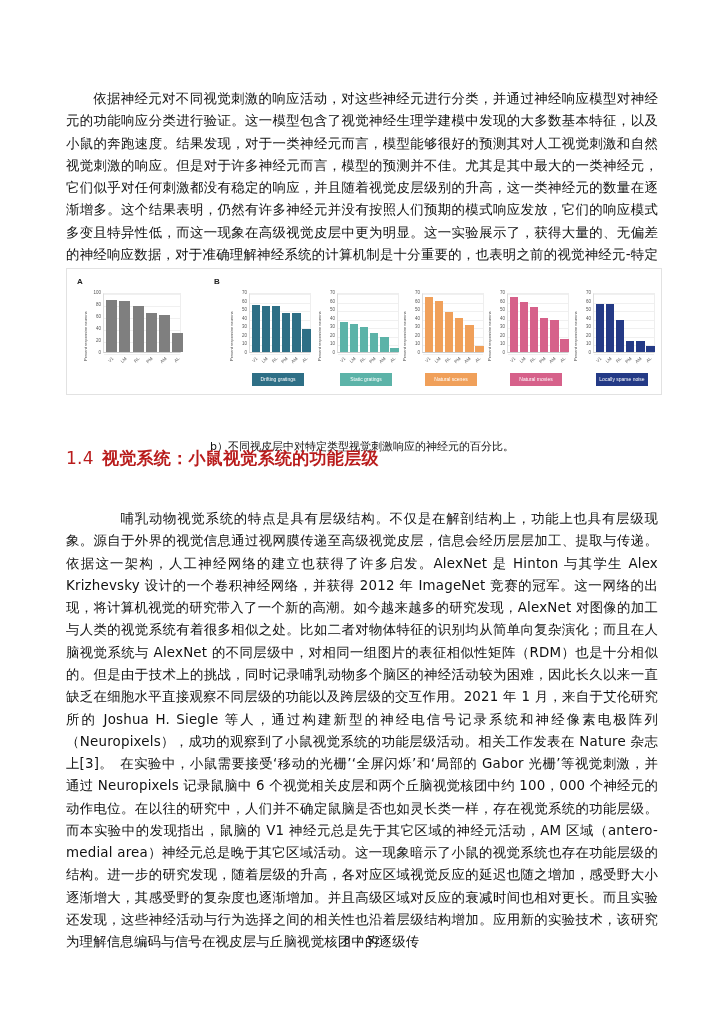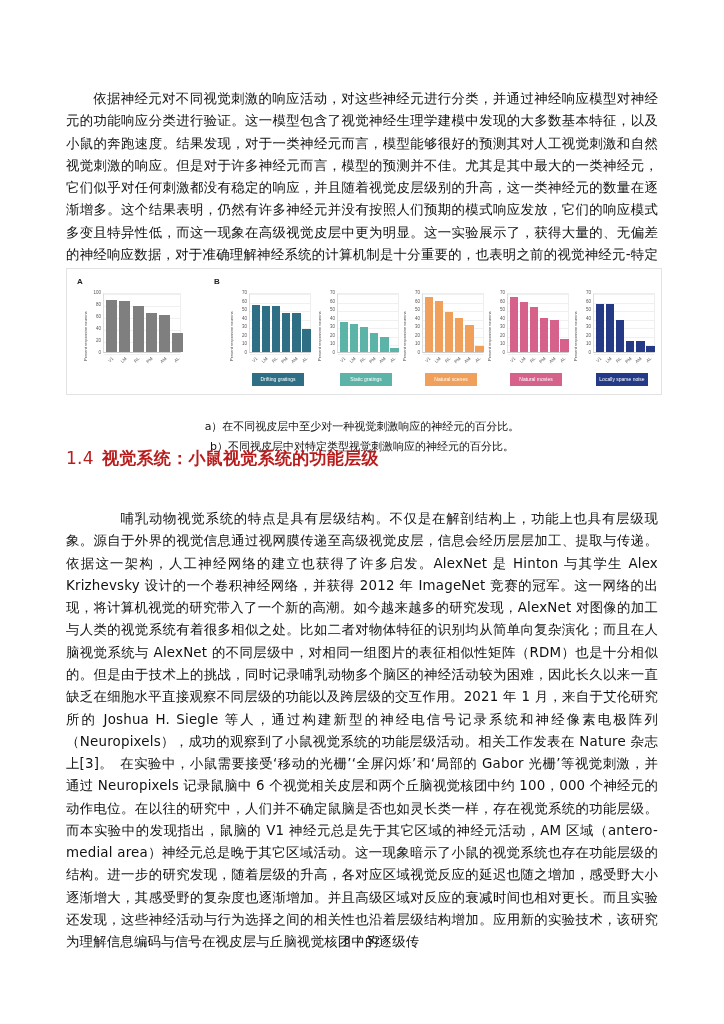--- a/index.html
+++ b/index.html
@@ -253,21 +253,20 @@
           <div class="xtick" style="left: 27.95px; top: 67px; width: 8px;">LM</div>
           <div class="xtick" style="left: 38.05px; top: 67px; width: 8px;">RL</div>
           <div class="xtick" style="left: 48.15px; top: 67px; width: 8px;">PM</div>
           <div class="xtick" style="left: 58.25px; top: 67px; width: 8px;">AM</div>
           <div class="xtick" style="left: 68.35px; top: 67px; width: 8px;">AL</div>
         </div>
         <div class="legend-box" style="background: rgb(36, 58, 134); left: 529px; top: 104px; width: 52px;">Locally sparse noise</div>
       </div>
   </div>
 
-  <div class="caption" id="cap2">a）在不同视皮层中至少对一种视觉刺激响应的神经元的百分比。</div>
   <div class="caption" id="cap3">b）不同视皮层中对特定类型视觉刺激响应的神经元的百分比。</div>
 
   <div class="section-title">
     <span class="num">1.4</span><span>视觉系统：小鼠视觉系统的功能层级</span>
   </div>
 
   <div class="para" id="p2">
     <span class="indent" style="width:54px"></span><span>哺乳动物视觉系统的特点是具有层级结构。不仅是在解剖结构上，功能上也具有层级现象。源自于外界的视觉信息通过视网膜传递至高级视觉皮层，信息会经历层层加工、提取与传递。依据这一架构，人工神经网络的建立也获得了许多启发。AlexNet 是 Hinton 与其学生 Alex Krizhevsky 设计的一个卷积神经网络，并获得 2012 年 ImageNet 竞赛的冠军。这一网络的出现，将计算机视觉的研究带入了一个新的高潮。如今越来越多的研究发现，AlexNet 对图像的加工与人类的视觉系统有着很多相似之处。比如二者对物体特征的识别均从简单向复杂演化；而且在人脑视觉系统与 AlexNet 的不同层级中，对相同一组图片的表征相似性矩阵（RDM）也是十分相似的。但是由于技术上的挑战，同时记录哺乳动物多个脑区的神经活动较为困难，因此长久以来一直缺乏在细胞水平直接观察不同层级的功能以及跨层级的交互作用。2021 年 1 月，来自于艾伦研究所的 Joshua H. Siegle 等人，通过构建新型的神经电信号记录系统和神经像素电极阵列（Neuropixels），成功的观察到了小鼠视觉系统的功能层级活动。相关工作发表在 Nature 杂志上[3]。</span>
   </div>
 

